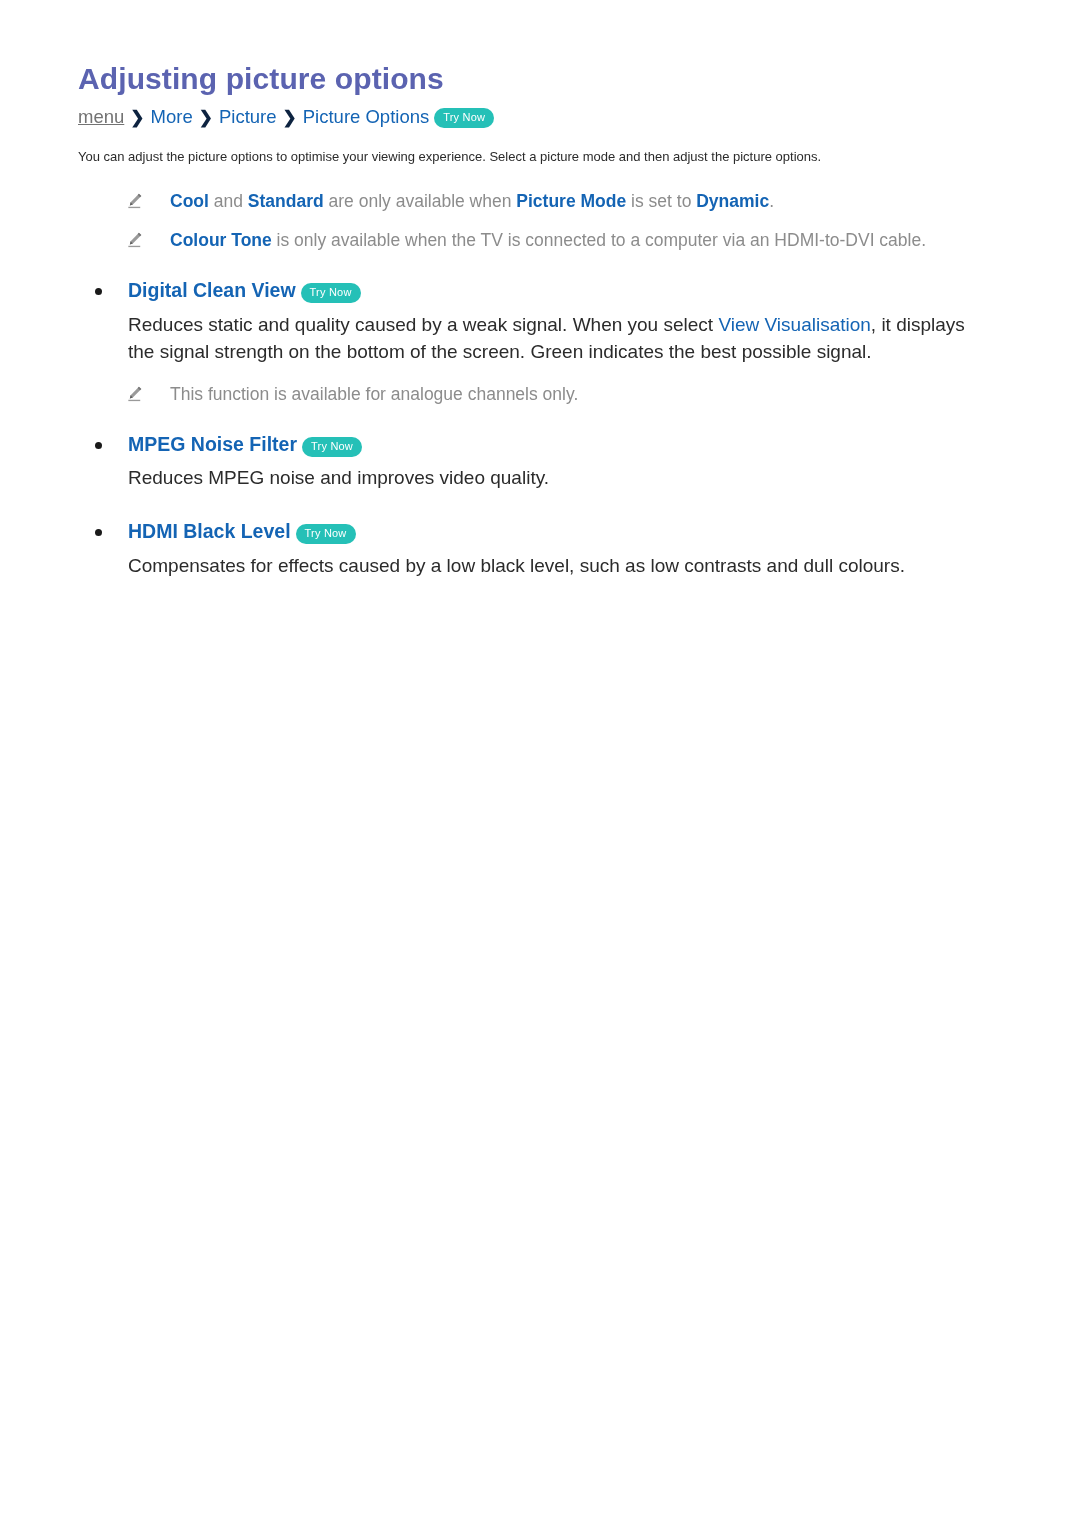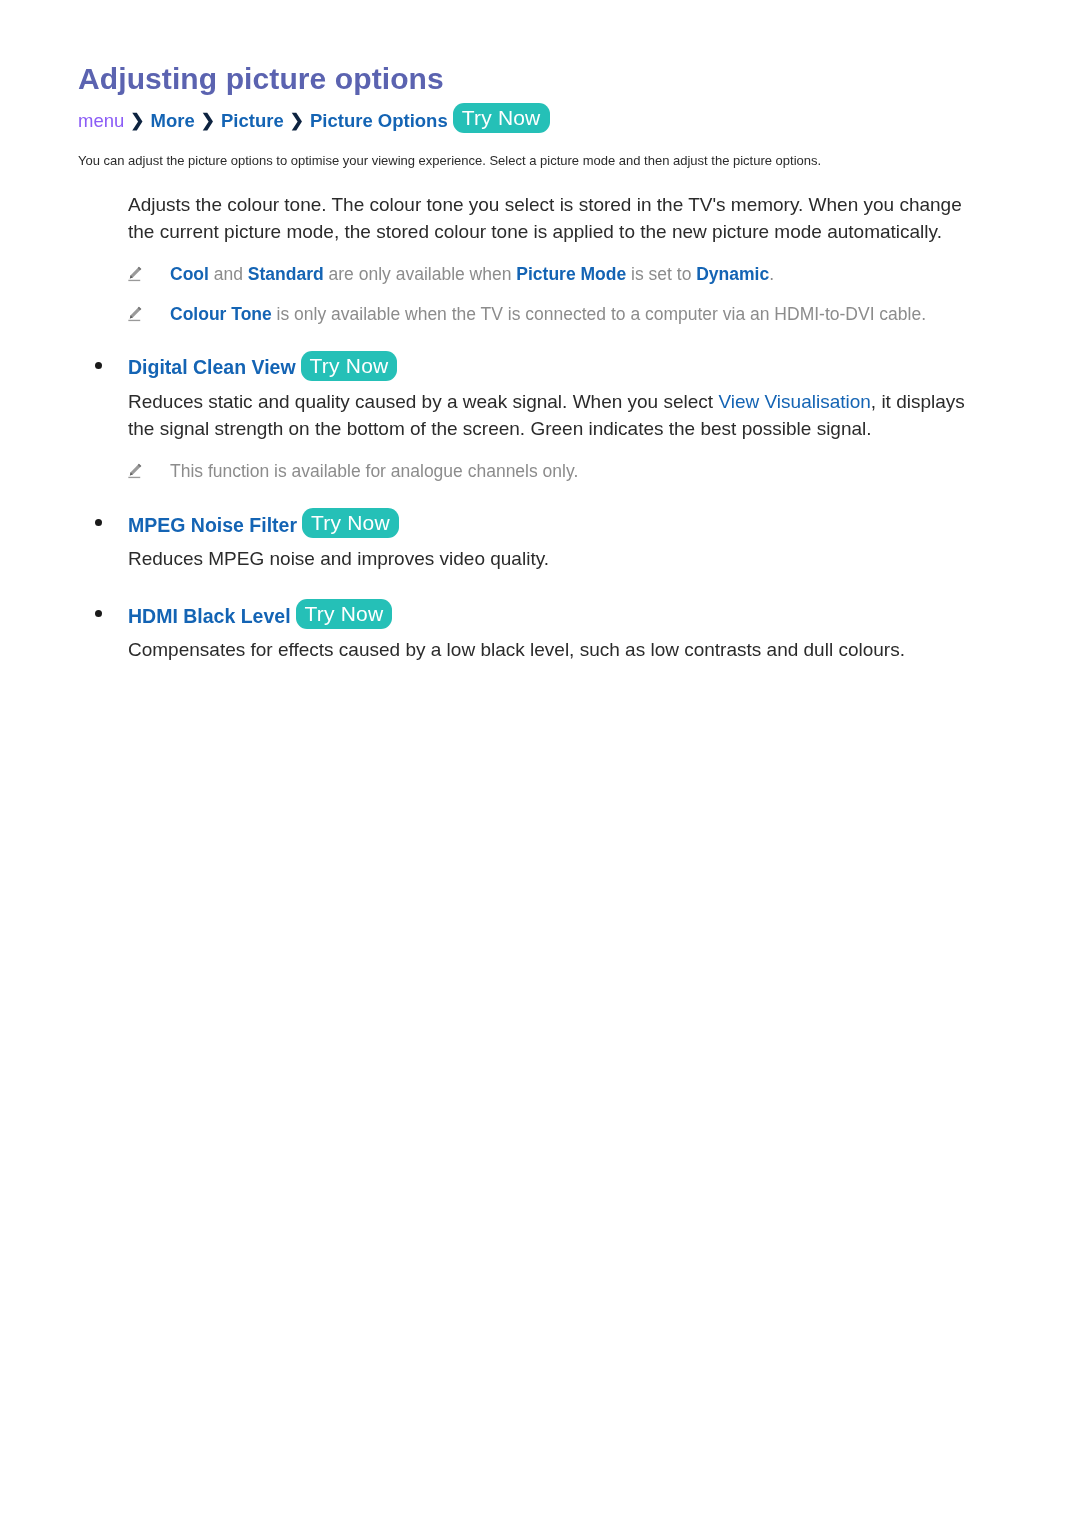--- a/index.html
+++ b/index.html
@@ -35,40 +35,41 @@
   }
 
   
   .breadcrumb {
     font-size: 18.5px;
     line-height: 1.5;
     margin: 0 0 18px 0;
     white-space: nowrap;
   }
   .crumb-first {
-    color: #8b5cf6;
+    color: #737373;
     font-weight: normal;
+    text-decoration: underline;
   }
   .crumb {
     color: #1464b4;
-    font-weight: bold;
+    font-weight: normal;
   }
   .crumb-sep {
     color: #0d2340;
     font-weight: bold;
     font-size: 17px;
     padding: 0 6px;
   }
 
   
   .trynow {
     display: inline-block;
     background: #25c0b7;
     color: #ffffff;
-    font-size: 21px;
+    font-size: 11px;
     font-weight: normal;
     line-height: 1;
     padding: 4px 9px 5px 9px;
     border-radius: 11px;
     vertical-align: 1.5px;
     margin-left: 5px;
     letter-spacing: 0.2px;
   }
 
   
@@ -147,21 +148,20 @@
 
 <div class="page">
 
   <h1 class="page-title">Adjusting picture options</h1>
 
   <div class="breadcrumb" id="breadcrumb-host"><span class="crumb-first">menu</span><span class="crumb-sep">❯</span><span class="crumb">More</span><span class="crumb-sep">❯</span><span class="crumb">Picture</span><span class="crumb-sep">❯</span><span class="crumb">Picture Options</span><span class="trynow">Try Now</span></div>
 
   <p class="intro">You can adjust the picture options to optimise your viewing experience. Select a picture mode and then adjust the picture options.</p>
 
   <div id="sections-host">
-      <p class="bullet-body"><span>Adjusts the colour tone. The colour tone you select is stored in the TV's memory. When you change the current picture mode, the stored colour tone is applied to the new picture mode automatically.</span></p>
       <div class="note-row">
         <span class="note-icon"><svg viewBox="0 0 20 20" width="18" height="18" aria-hidden="true">
             <path d="M14.4 1.9 L17.0 4.5 L7.6 13.9 L4.2 14.9 L5.2 11.5 Z" fill="#9a9a9a"></path>
             <path d="M14.4 1.9 L17.0 4.5 L15.6 5.9 L13.0 3.3 Z" fill="#777777"></path>
             <path d="M5.2 11.5 L4.2 14.9 L7.6 13.9 Z" fill="#5f5f5f"></path>
             <rect x="2.6" y="16.4" width="13.2" height="1.5" fill="#9a9a9a"></rect>
           </svg></span>
         <div class="note-text"><span class="k">Cool</span><span> and </span><span class="k">Standard</span><span> are only available when </span><span class="k">Picture Mode</span><span> is set to </span><span class="k">Dynamic</span><span>.</span></div>
       </div>
       <div class="note-row">

